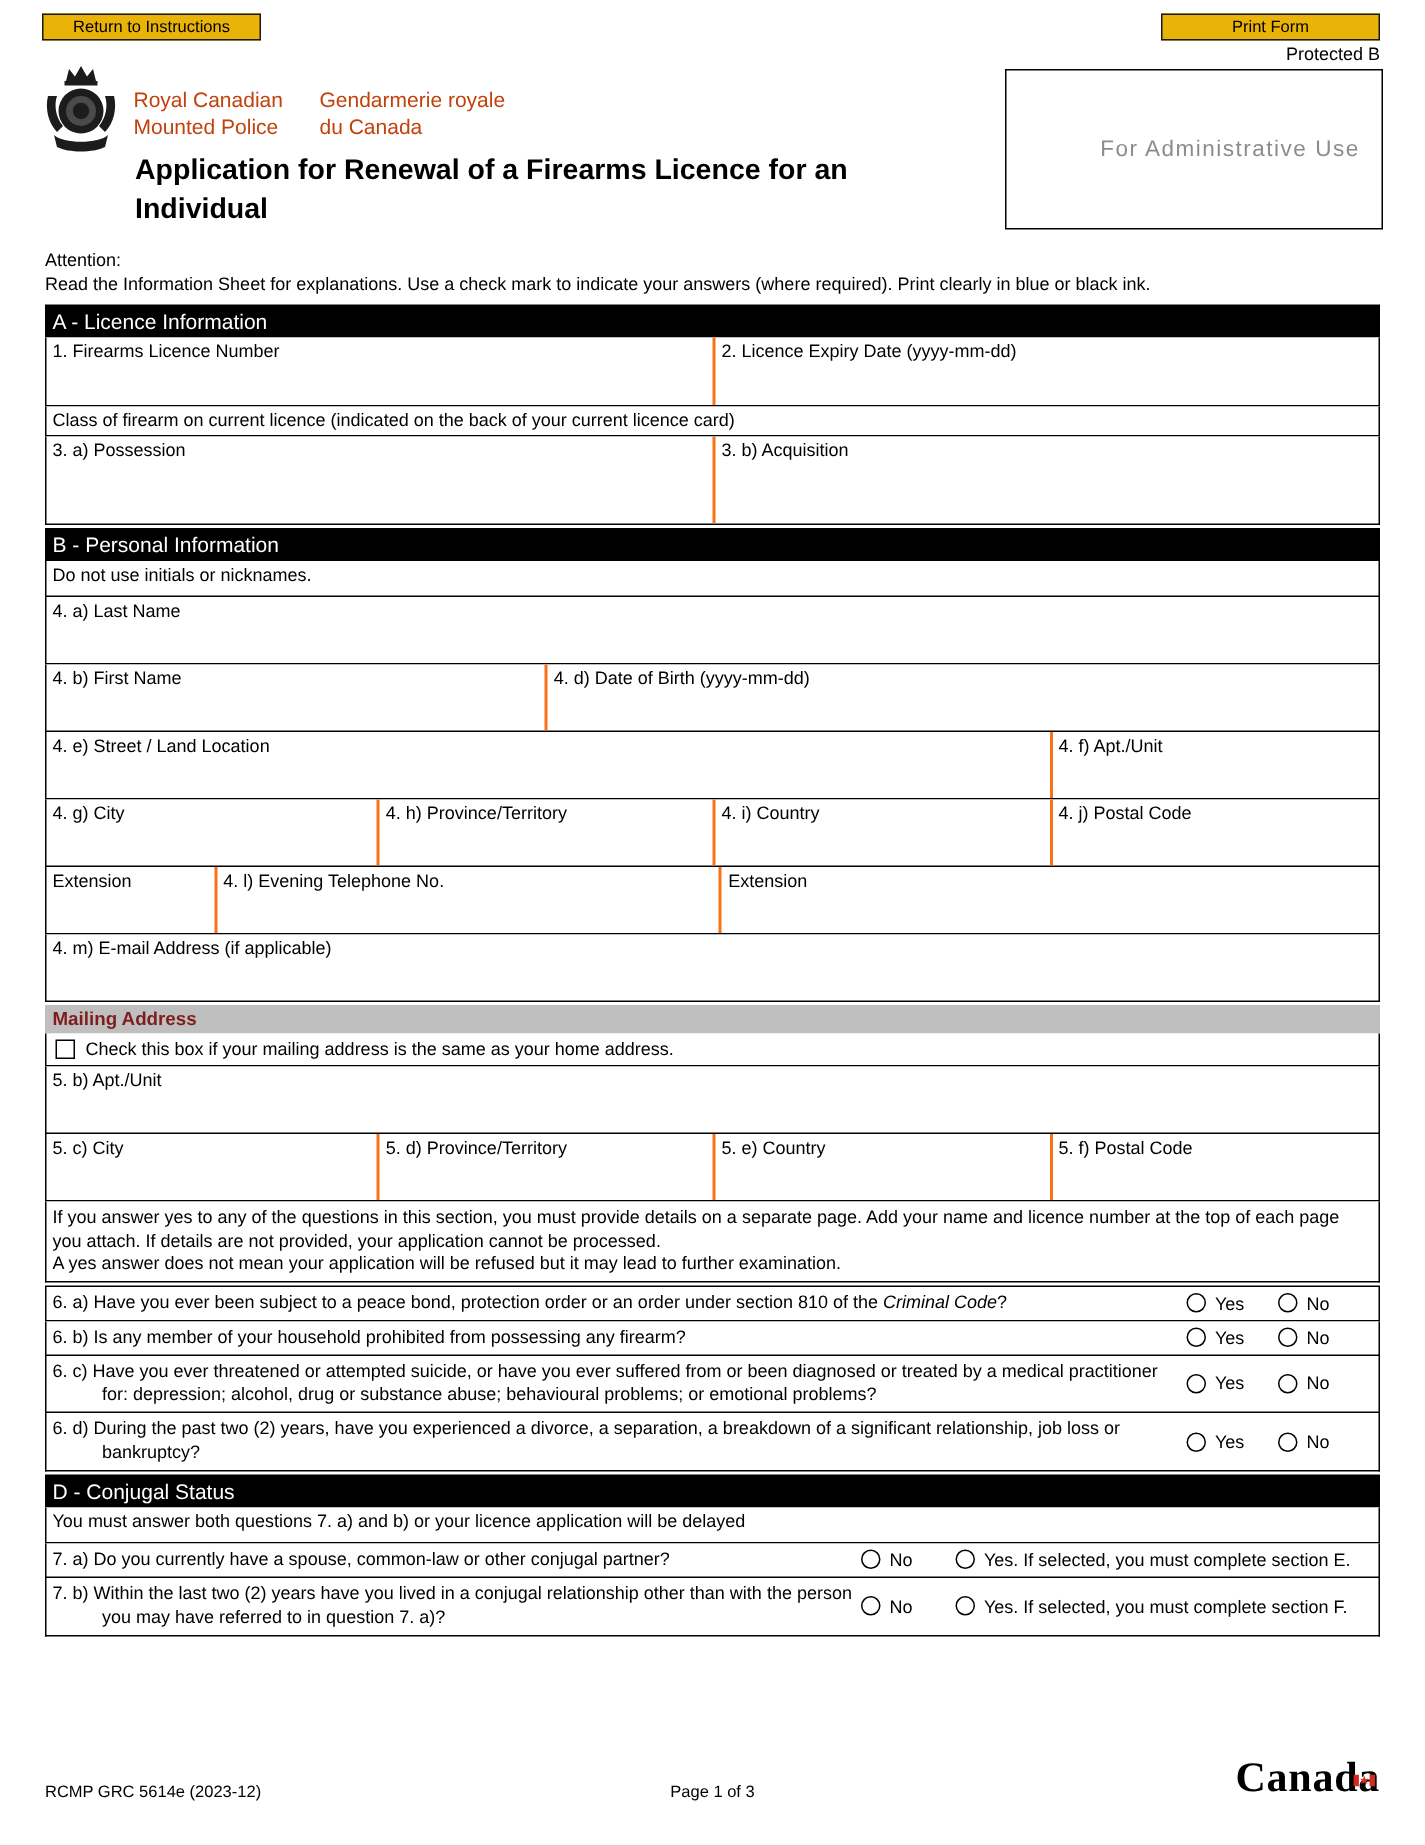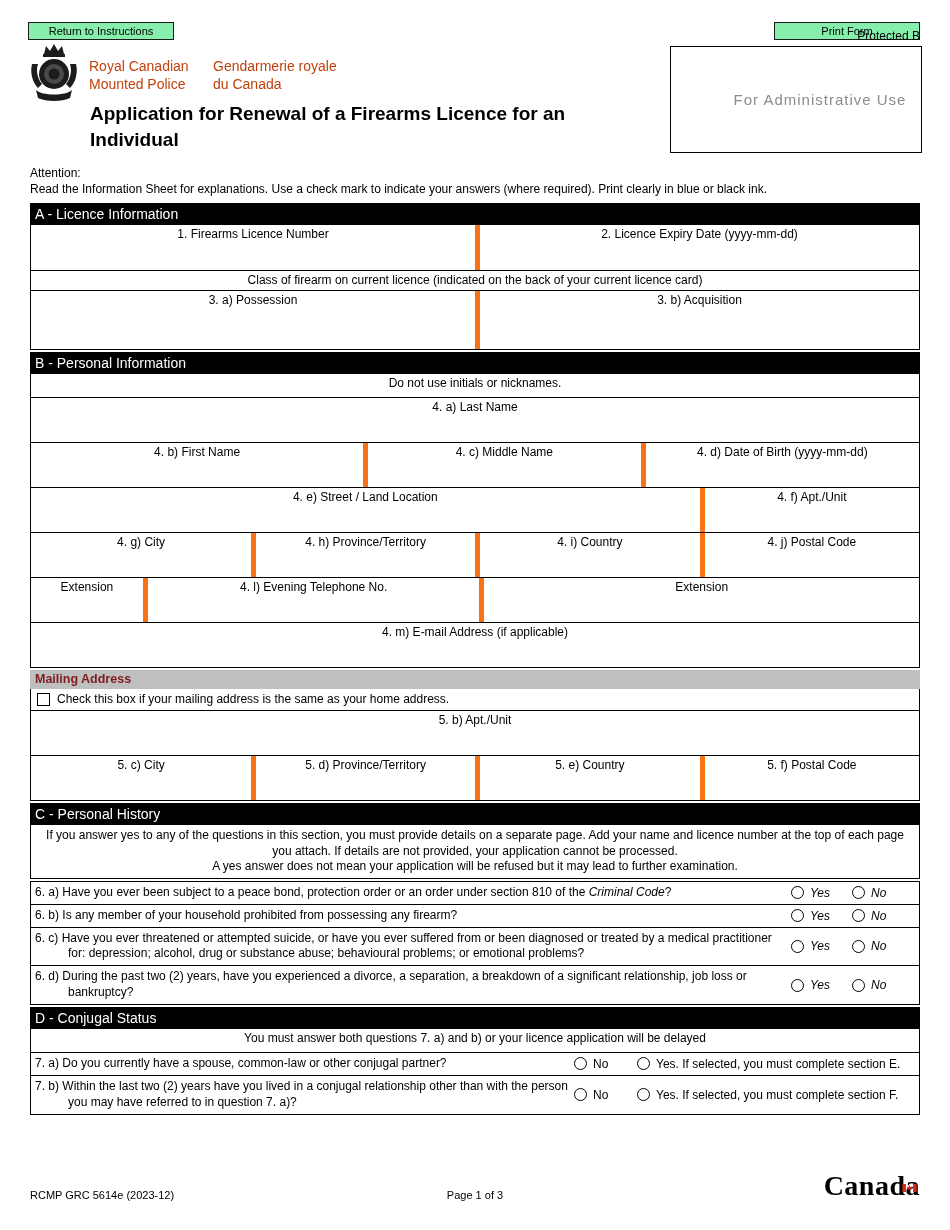--- a/index.html
+++ b/index.html
@@ -1,20 +1,20 @@
 <!DOCTYPE html>
 <html><head>
 <meta charset="utf-8">
 <style>
   * { margin:0; padding:0; box-sizing:border-box; }
   html,body { width:950px; height:1230px; }
   body { background:#fff; font-family:"Liberation Sans", sans-serif; color:#000; position:relative; overflow:hidden; }
 
   .btn { position:absolute; height:18px; font-size:11px; font-family:"Liberation Sans", sans-serif;
-         background:#86efac; border:1px solid #1a1a1a; padding:0 8px; cursor:pointer;margin-top:13px; }
+         background:#eab308; border:1px solid #1a1a1a; padding:0 8px; cursor:pointer; }
   .btn-return { left:28px; top:9px; width:146px; }
   .btn-print  { right:30px; top:9px; width:146px; }
 
   .protected { position:absolute; right:30px; top:29px; text-align:right; font-size:12px; line-height:1.25; }
 
   .masthead { position:absolute; left:28px; top:42px; display:flex; align-items:flex-start; }
   .crest { width:52px; height:60px; }
   .org { font-size:14px; line-height:1.3; margin-top:15px; color:#c2410c; }
   .org-en { margin-left:9px; width:122px; }
   .org-fr { margin-left:2px; }
@@ -30,22 +30,22 @@
 
   .form-body { position:absolute; left:30px; top:203px; width:890px; }
 
   .bar { background:#000; color:#fff; font-size:14px; height:22px; line-height:16px;
          padding:3px 5px; margin-top:2px; }
   .bar-first { margin-top:0; }
   .graybar { background:#bfbfbf; color:#7f1d1d; font-size:12.5px; font-weight:bold; height:19px;
              line-height:15px; padding:2px 5px; margin-top:2px; }
 
   .frow { display:flex; border:1px solid #000; border-top:none; background:#fff; }
-  .fcell { padding:2px 4px; font-size:12px; line-height:1.25;text-align:center; }
-  .fcell + .fcell { border-left:5px solid #f97316; }
+  .fcell { padding:2px 4px; font-size:12px; line-height:1.25; }
+  .fcell + .fcell { border-left:2px solid #f97316; }
   .flabel { display:block; }
 
   .h19{min-height:19px}.h22{min-height:22px}.h23{min-height:23px}.h24{min-height:24px}
   .h33{min-height:33px}.h34{min-height:34px}.h45{min-height:45px}.h46{min-height:46px}
   .h50{min-height:50px}.h59{min-height:59px}
 
   .w100{flex:0 0 100%}.w75{flex:0 0 75.3%}.w50{flex:0 0 50%}.w25a{flex:0 0 24.8%}
   .w25b{flex:0 0 25.2%}.w25c{flex:0 0 25.3%}.w25d{flex:1}.w247{flex:1}
   .w374{flex:0 0 37.4%}.w3125a{flex:0 0 31.25%}.w3125b{flex:1}
   .w126{flex:0 0 12.6%}.w379{flex:0 0 37.9%}.w121{flex:1}
@@ -56,21 +56,21 @@
 
   .intro { font-size:12px; line-height:1.3; padding:3px 4px; }
 
   .qrow { display:flex; border:1px solid #000; border-top:none; align-items:center; background:#fff; }
   .qrow-gap { border-top:1px solid #000; margin-top:2px; }
   .qtext { flex:1; padding:3px 4px; font-size:12px; line-height:1.32; }
   .hang { padding-left:37px; text-indent:-33px; }
   .radio { width:13px; height:13px; border:1px solid #000; border-radius:50%;
            background:#fff; display:inline-block; flex:0 0 13px; cursor:pointer; }
   .answers { flex:0 0 128px; display:flex; align-items:center; padding-right:6px; }
-  .answers .lab { font-size:12px; margin-left:6px;font-style:italic; }
+  .answers .lab { font-size:12px; margin-left:6px; }
   .answers .lab-yes { width:34px; margin-right:8px; }
   .answersD { flex:0 0 345px; display:flex; align-items:center; padding-right:4px; }
   .answersD .lab { font-size:12px; margin-left:6px; }
   .answersD .lab-no { width:20px; margin-right:24px; }
 
   .footer-left { position:absolute; left:30px; top:1189px; font-size:11px; }
   .footer-center { position:absolute; left:0; width:950px; top:1189px; text-align:center; font-size:11px; }
   .wordmark { position:absolute; right:30px; top:1170px; font-size:28px; font-weight:bold;
               font-family:"Liberation Serif", serif; letter-spacing:0.5px; }
   .mini-flag { position:absolute; right:3px; top:-3px; }
@@ -155,23 +155,20 @@
     </div>
     <div class="frow h45">
       <div class="fcell w100">
         <span class="flabel">4. a) Last Name</span>
       </div>
     </div>
     <div class="frow h45">
       <div class="fcell w374">
         <span class="flabel">4. b) First Name</span>
       </div>
-      <div class="fcell w3125a">
-        <span class="flabel">4. c) Middle Name</span>
-      </div>
       <div class="fcell w3125b">
         <span class="flabel">4. d) Date of Birth (yyyy-mm-dd)</span>
       </div>
     </div>
     <div class="frow h45">
       <div class="fcell w75">
         <span class="flabel">4. e) Street / Land Location</span>
       </div>
       <div class="fcell w247">
         <span class="flabel">4. f) Apt./Unit</span>
@@ -228,21 +225,20 @@
         <span class="flabel">5. d) Province/Territory</span>
       </div>
       <div class="fcell w25c">
         <span class="flabel">5. e) Country</span>
       </div>
       <div class="fcell w25d">
         <span class="flabel">5. f) Postal Code</span>
       </div>
     </div>
 
-    <div class="bar">C - Personal History</div>
     <div class="frow h50">
       <div class="fcell w100 intro">
         <span>If you answer yes to any of the questions in this section, you must provide details on a separate page. Add your name and licence number at the top of each page you attach. If details are not provided, your application cannot be processed.</span>
         <div>A yes answer does not mean your application will be refused but it may lead to further examination.</div>
       </div>
     </div>
     <div class="qrow h22 qrow-gap">
       <div class="qtext">
         <span>6. a) Have you ever been subject to a peace bond, protection order or an order under section 810 of the </span><i>Criminal Code</i><span>?</span>
       </div>

